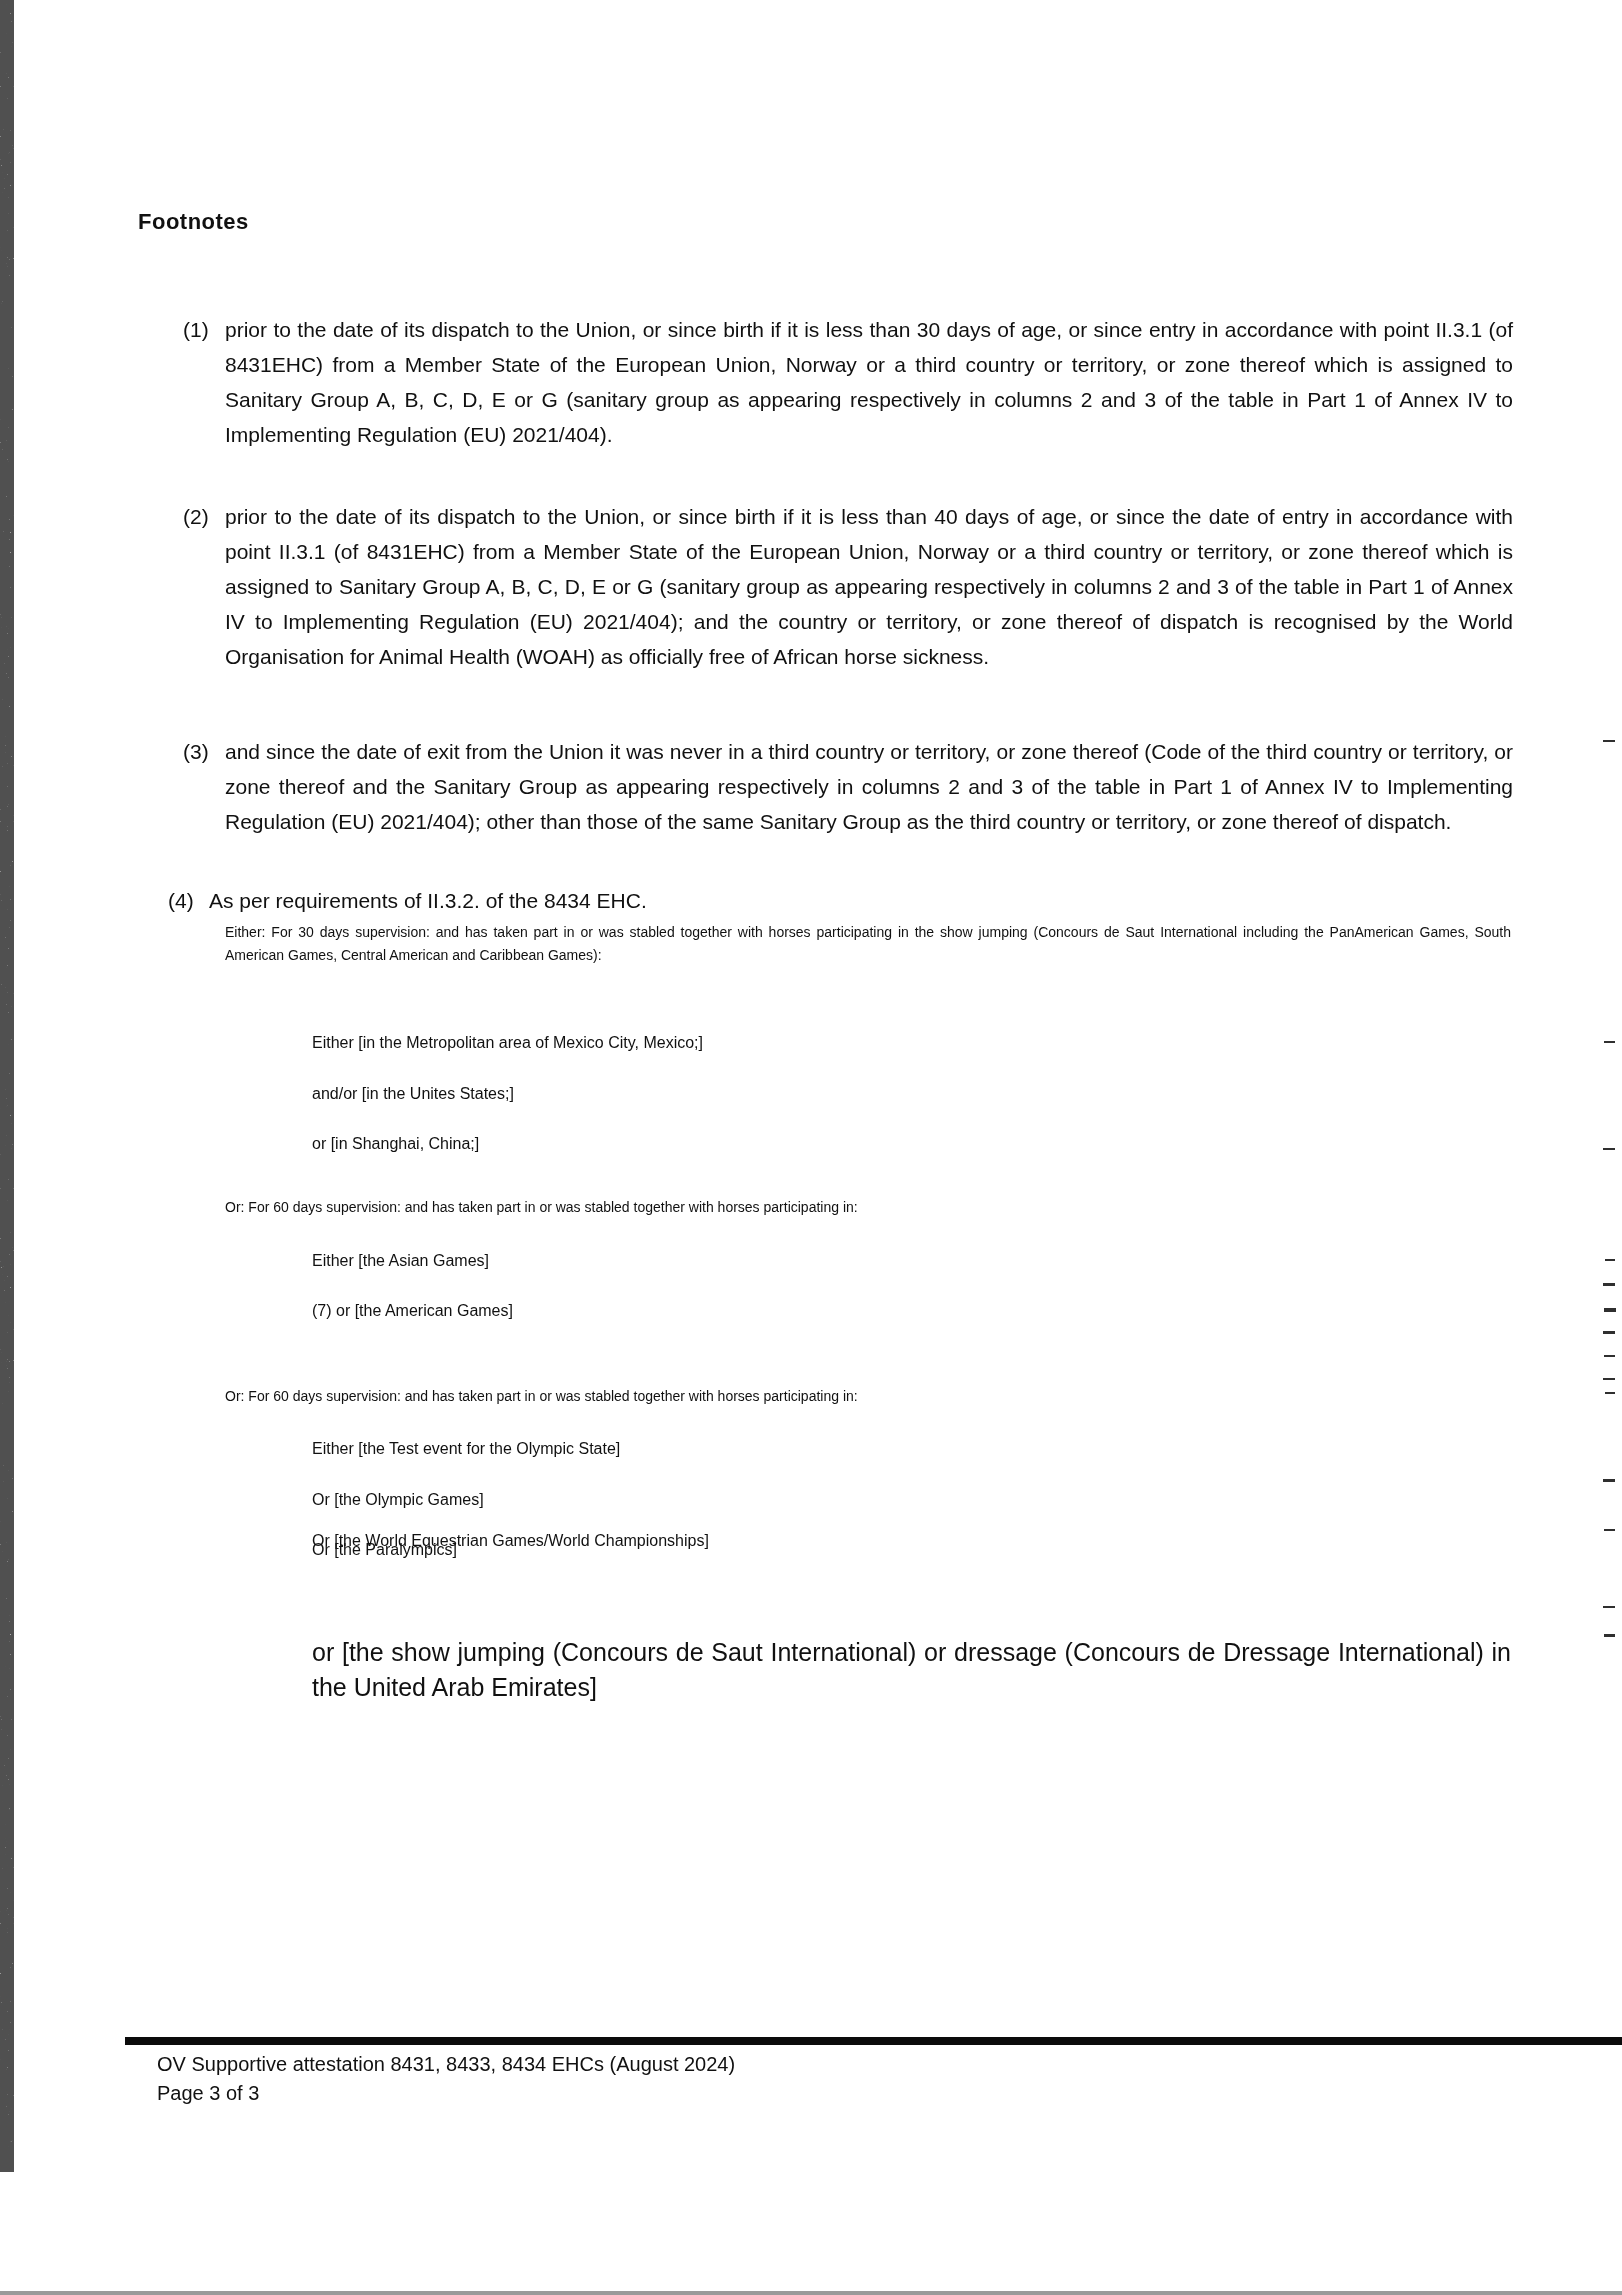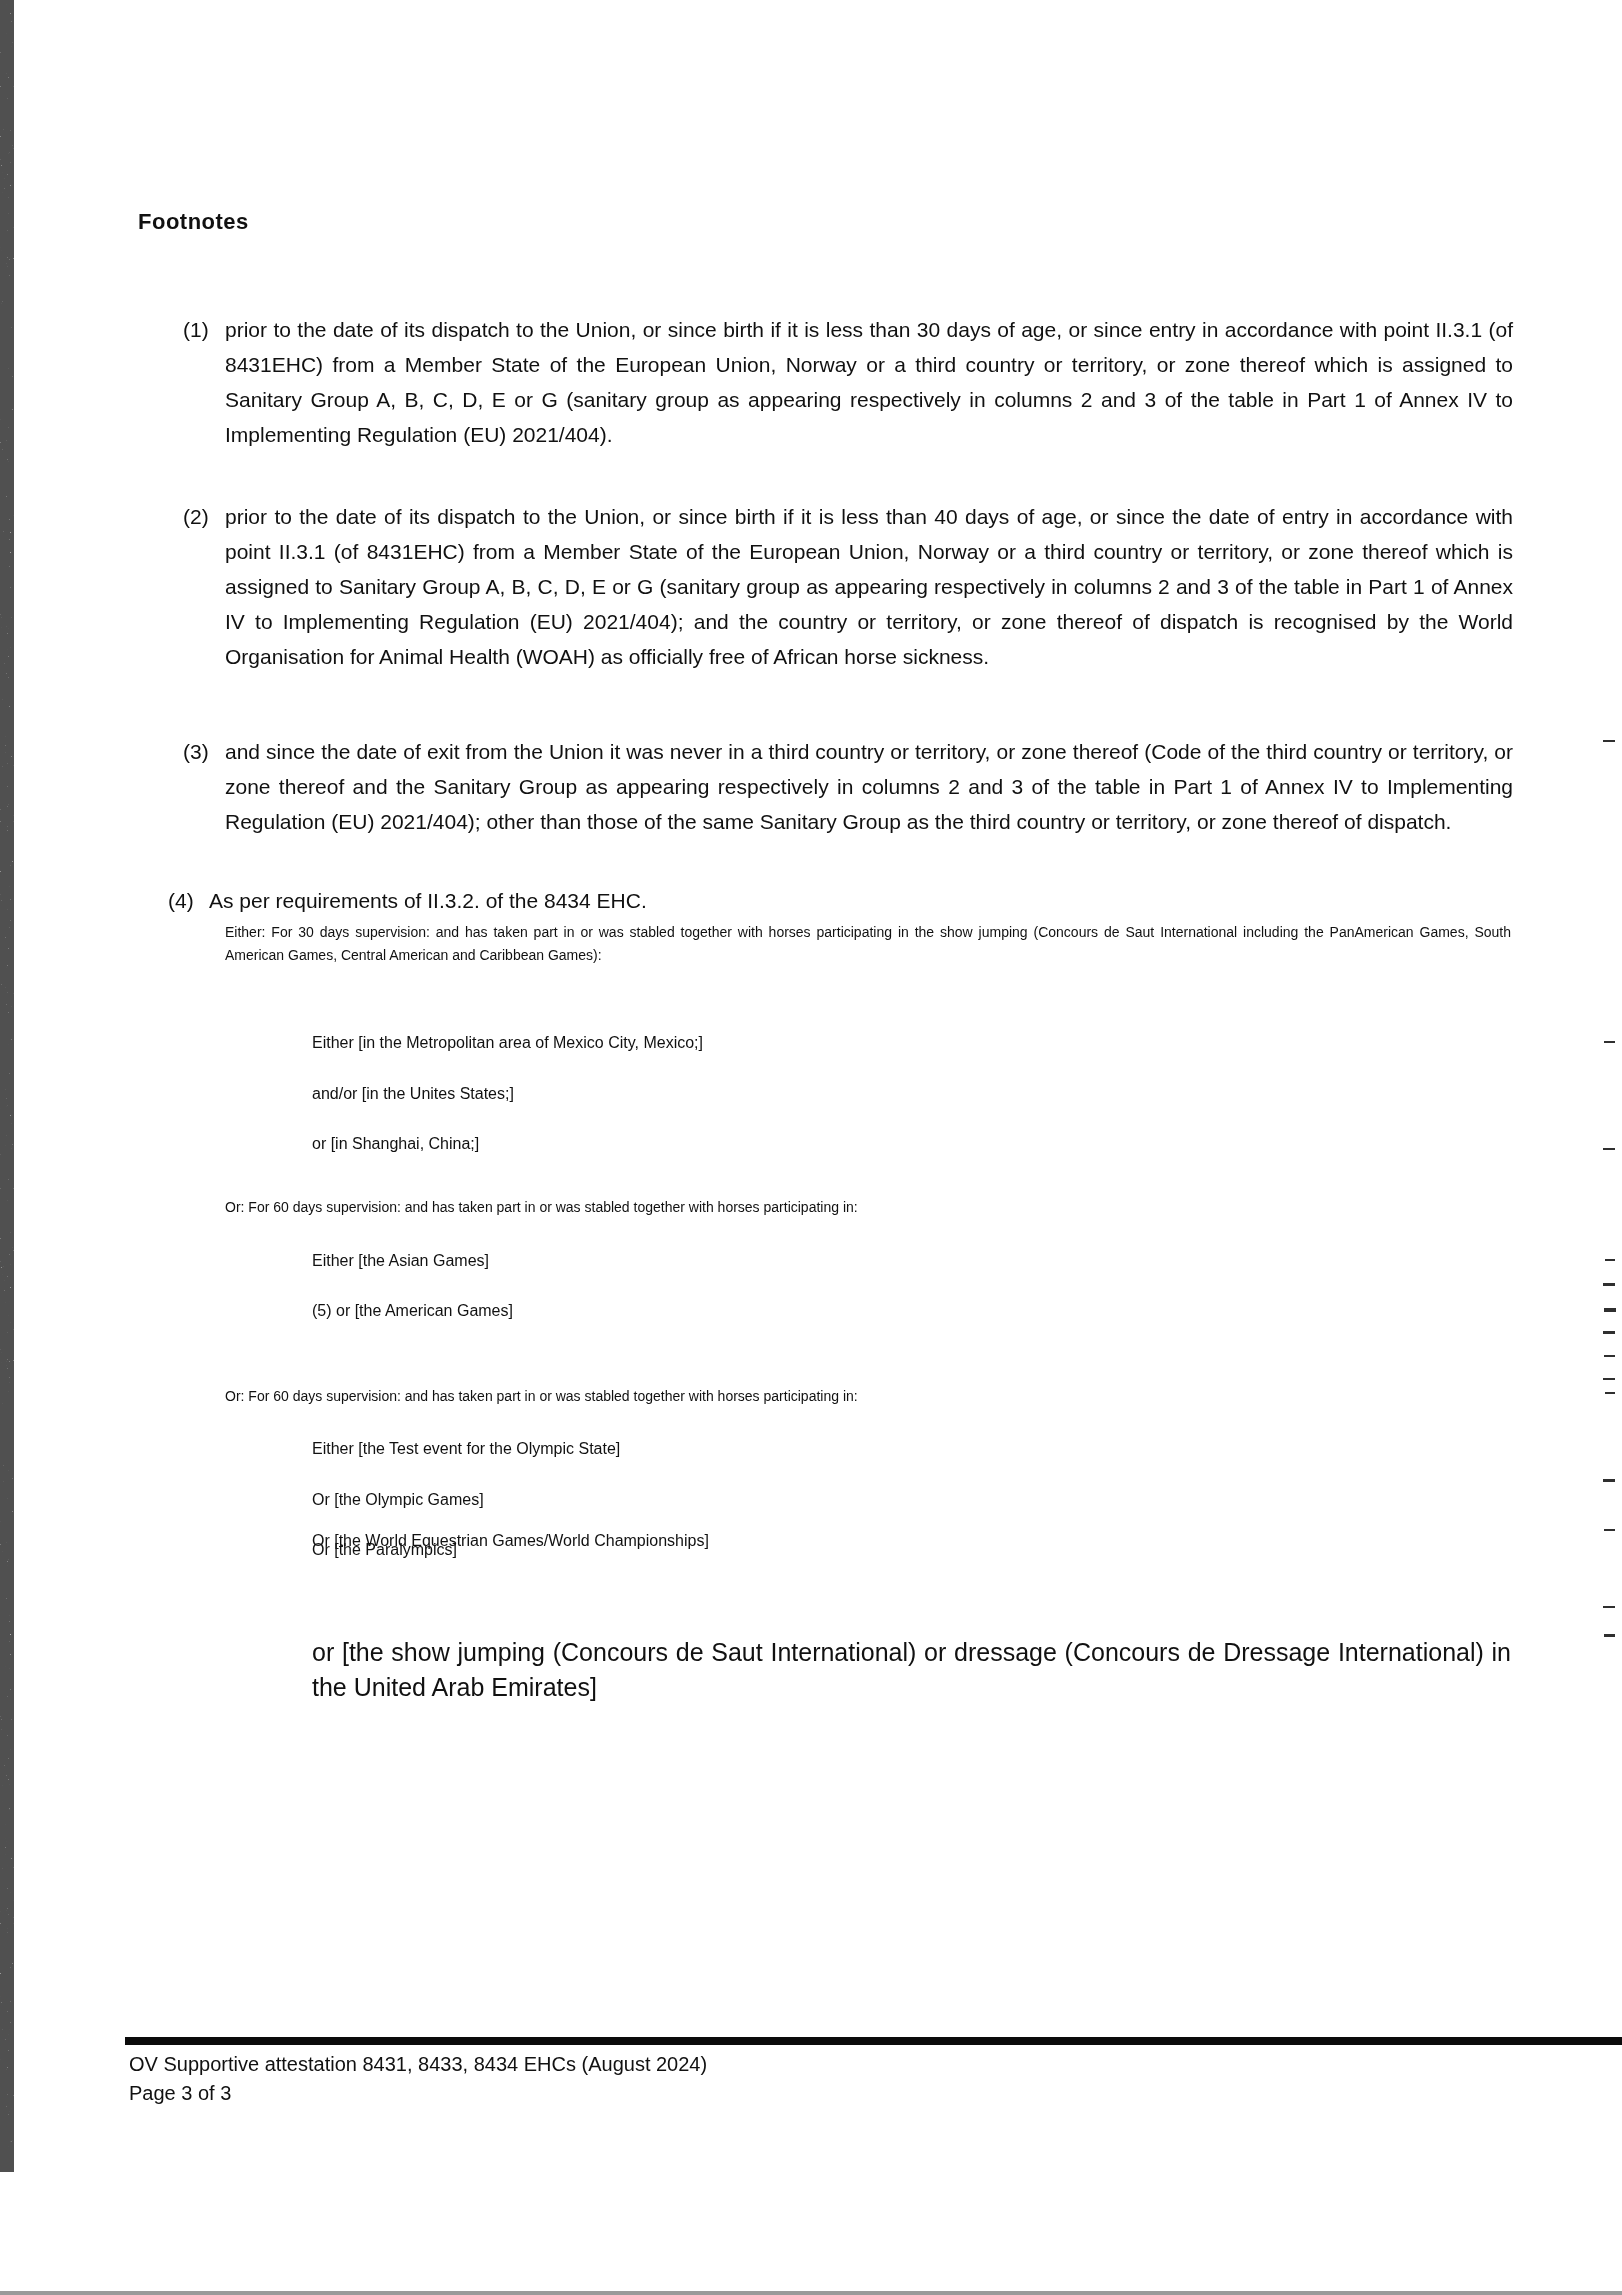--- a/index.html
+++ b/index.html
@@ -49,20 +49,21 @@
     white-space: normal;
   }
 
   .footer-rule {
     background: #0b0b0b;
     height: 7.8px;
   }
   .footer-text {
     font-size: 20px;
     line-height: 26px;
+    margin-left: 28px;
   }
 
   .tick {
     position: absolute;
     background: #2f2f2f;
   }
   .bottom-edge {
     position: absolute;
     left: 0;
     top: 2291px;
@@ -109,21 +110,21 @@
 <div class="abs opt" style="left:312px; top:1029px;">Either [in the Metropolitan area of Mexico City, Mexico;]</div>
 
 <div class="abs opt" style="left:312px; top:1080px;">and/or [in the Unites States;]</div>
 
 <div class="abs opt" style="left:312px; top:1130px;">or [in Shanghai, China;]</div>
 
 <div class="abs intro" style="left:225px; top:1196px; width:1286px;">Or: For 60 days supervision: and has taken part in or was stabled together with horses participating in:</div>
 
 <div class="abs opt" style="left:312px; top:1247px;">Either [the Asian Games]</div>
 
-<div class="abs opt" style="left:312px; top:1297px;">(5) or [the American Games]</div>
+<div class="abs opt" style="left:312px; top:1297px;">(7) or [the American Games]</div>
 
 <div class="abs intro" style="left:225px; top:1385px; width:1286px;">Or: For 60 days supervision: and has taken part in or was stabled together with horses participating in:</div>
 
 <div class="abs opt" style="left:312px; top:1435px;">Either [the Test event for the Olympic State]</div>
 
 <div class="abs opt" style="left:312px; top:1486px;">Or [the Olympic Games]</div>
 
 <div class="abs opt" style="left:312px; top:1536px;">Or [the Paralympics]</div>
 
 <div class="abs opt" style="left:312px; top:1527px;">Or [the World Equestrian Games/World Championships]</div>

